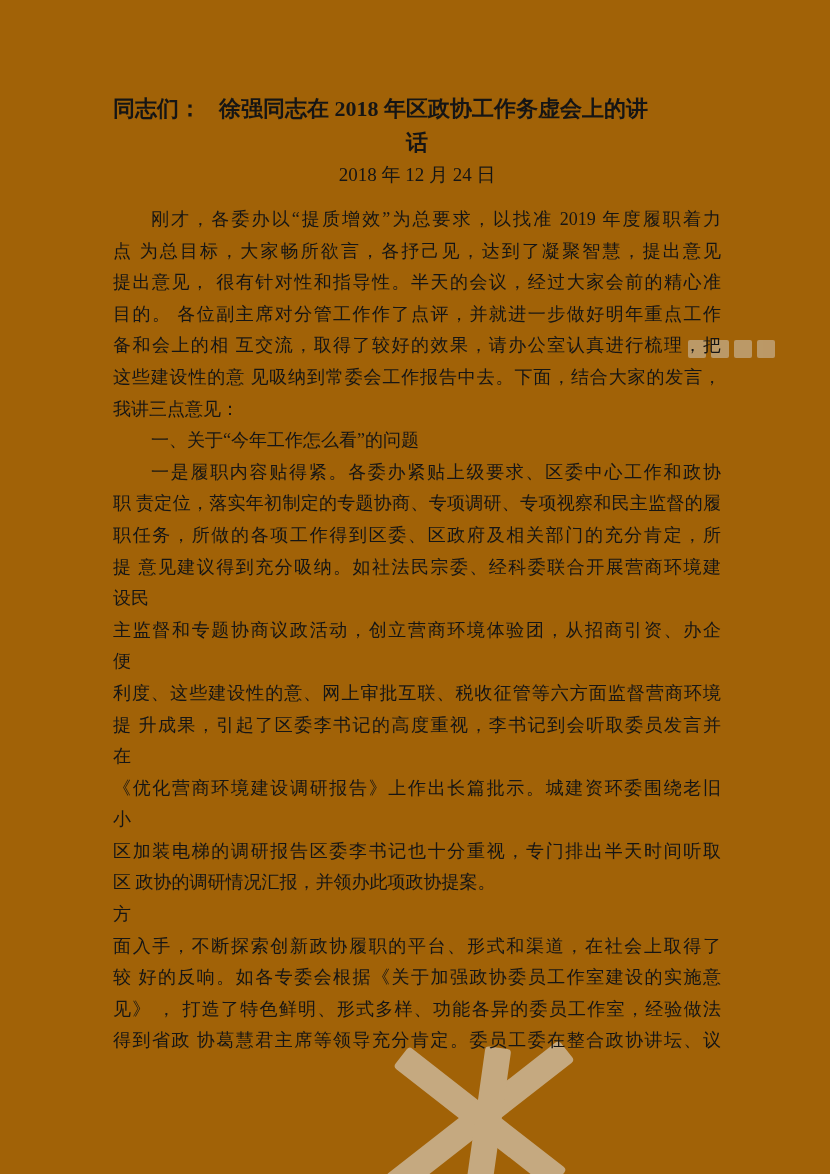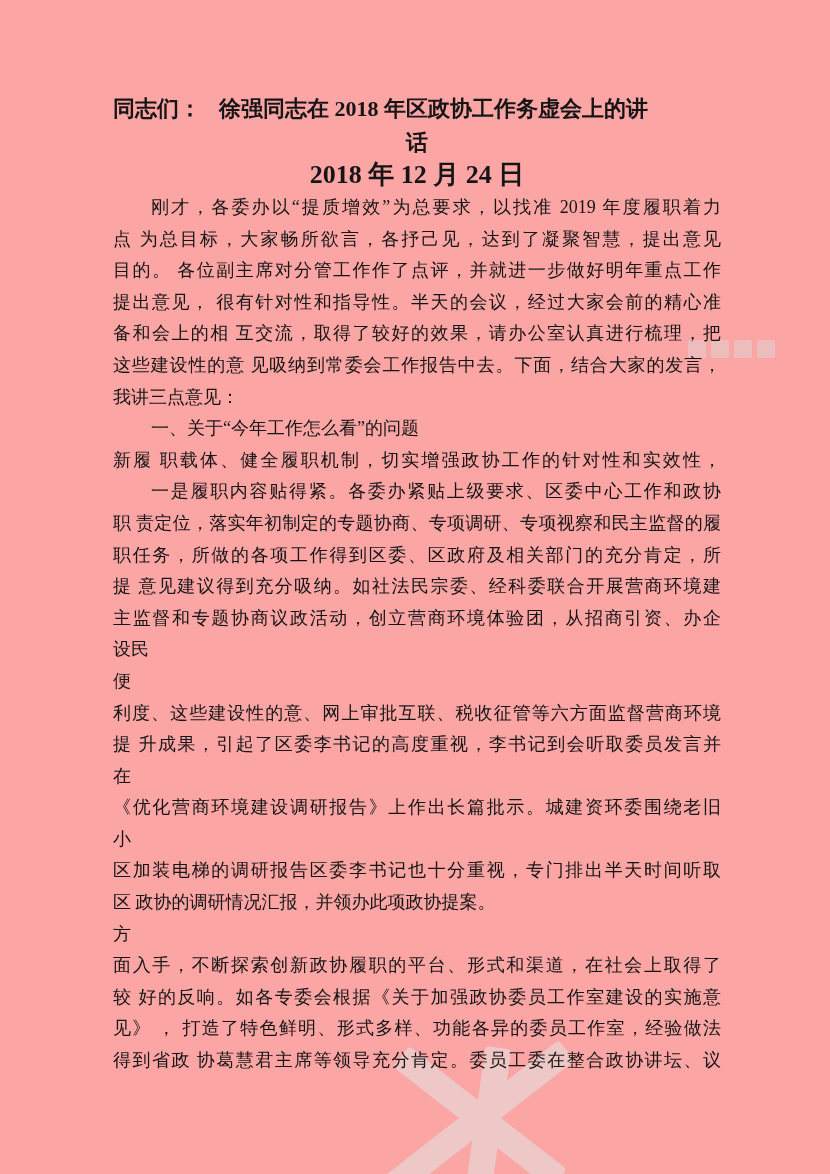--- a/index.html
+++ b/index.html
@@ -4,21 +4,21 @@
 <style>
   html, body {
     margin: 0;
     padding: 0;
     background: #ffffff;
   }
   .page {
     position: relative;
     width: 830px;
     height: 1174px;
-    background: #fca5a5;
+    background: #a16207;
     overflow: hidden;
     font-family: "Liberation Serif", "DejaVu Serif", serif;
     color: #151515;
   }
   .content {
     position: absolute;
     left: 113px;
     top: 92px;
     width: 608px;
     z-index: 2;
@@ -32,25 +32,24 @@
   .salutation {
     margin-right: 18px;
   }
   .title-line2 {
     font-size: 22px;
     font-weight: bold;
     line-height: 34px;
     text-align: center;
   }
   .date {
-    font-size: 26px;
+    font-size: 19px;
     line-height: 30px;
     text-align: center;
-    margin-bottom: 2px;
-    font-weight: bold;
+    margin-bottom: 14px;
   }
   .line {
     font-size: 18px;
     line-height: 31.6px;
     text-align: justify;
     min-height: 31.6px;
   }
   .line.full {
     text-align-last: justify;
   }
@@ -131,33 +130,32 @@
 
   <div class="content">
     <div class="title-line1">
       <span class="salutation">同志们：</span><span>徐强同志在 2018 年区政协工作务虚会上的讲</span>
     </div>
     <div class="title-line2">话</div>
     <div class="date">2018 年 12 月 24 日</div>
     <div>
         <div class="line indent full">刚才，各委办以“提质增效”为总要求，以找准 2019 年度履职着力</div>
         <div class="line full">点 为总目标，大家畅所欲言，各抒己见，达到了凝聚智慧，提出意见</div>
+        <div class="line full">提出意见， 很有针对性和指导性。半天的会议，经过大家会前的精心准</div>
         <div class="line full">目的。 各位副主席对分管工作作了点评，并就进一步做好明年重点工作</div>
-        <div class="line full">提出意见， 很有针对性和指导性。半天的会议，经过大家会前的精心准</div>
         <div class="line full">备和会上的相 互交流，取得了较好的效果，请办公室认真进行梳理，把</div>
         <div class="line full">这些建设性的意 见吸纳到常委会工作报告中去。下面，结合大家的发言，</div>
         <div class="line">我讲三点意见：</div>
         <div class="line indent">一、关于“今年工作怎么看”的问题</div>
-        <div class="line full">新履 职载体、健全履职机制，切实增强政协工作的针对性和实效性，</div>
         <div class="line indent full">一是履职内容贴得紧。各委办紧贴上级要求、区委中心工作和政协</div>
         <div class="line full">职 责定位，落实年初制定的专题协商、专项调研、专项视察和民主监督的履</div>
         <div class="line full">职任务，所做的各项工作得到区委、区政府及相关部门的充分肯定，所</div>
         <div class="line full">提 意见建议得到充分吸纳。如社法民宗委、经科委联合开展营商环境建</div>
+        <div class="line">设民</div>
         <div class="line full">主监督和专题协商议政活动，创立营商环境体验团，从招商引资、办企</div>
-        <div class="line">设民</div>
         <div class="line">便</div>
         <div class="line full">利度、这些建设性的意、网上审批互联、税收征管等六方面监督营商环境</div>
         <div class="line full">提 升成果，引起了区委李书记的高度重视，李书记到会听取委员发言并</div>
         <div class="line">在</div>
         <div class="line full">《优化营商环境建设调研报告》上作出长篇批示。城建资环委围绕老旧</div>
         <div class="line">小</div>
         <div class="line full">区加装电梯的调研报告区委李书记也十分重视，专门排出半天时间听取</div>
         <div class="line">区 政协的调研情况汇报，并领办此项政协提案。</div>
         <div class="line">方</div>
         <div class="line full">面入手，不断探索创新政协履职的平台、形式和渠道，在社会上取得了</div>

